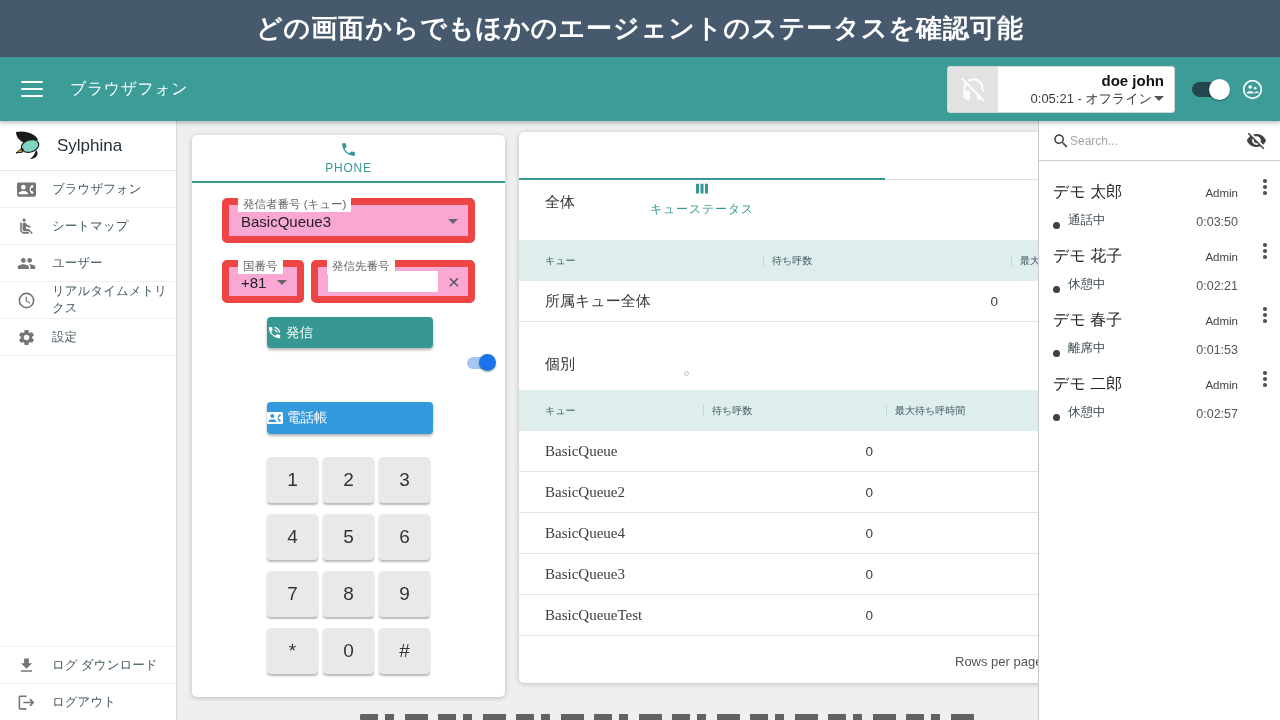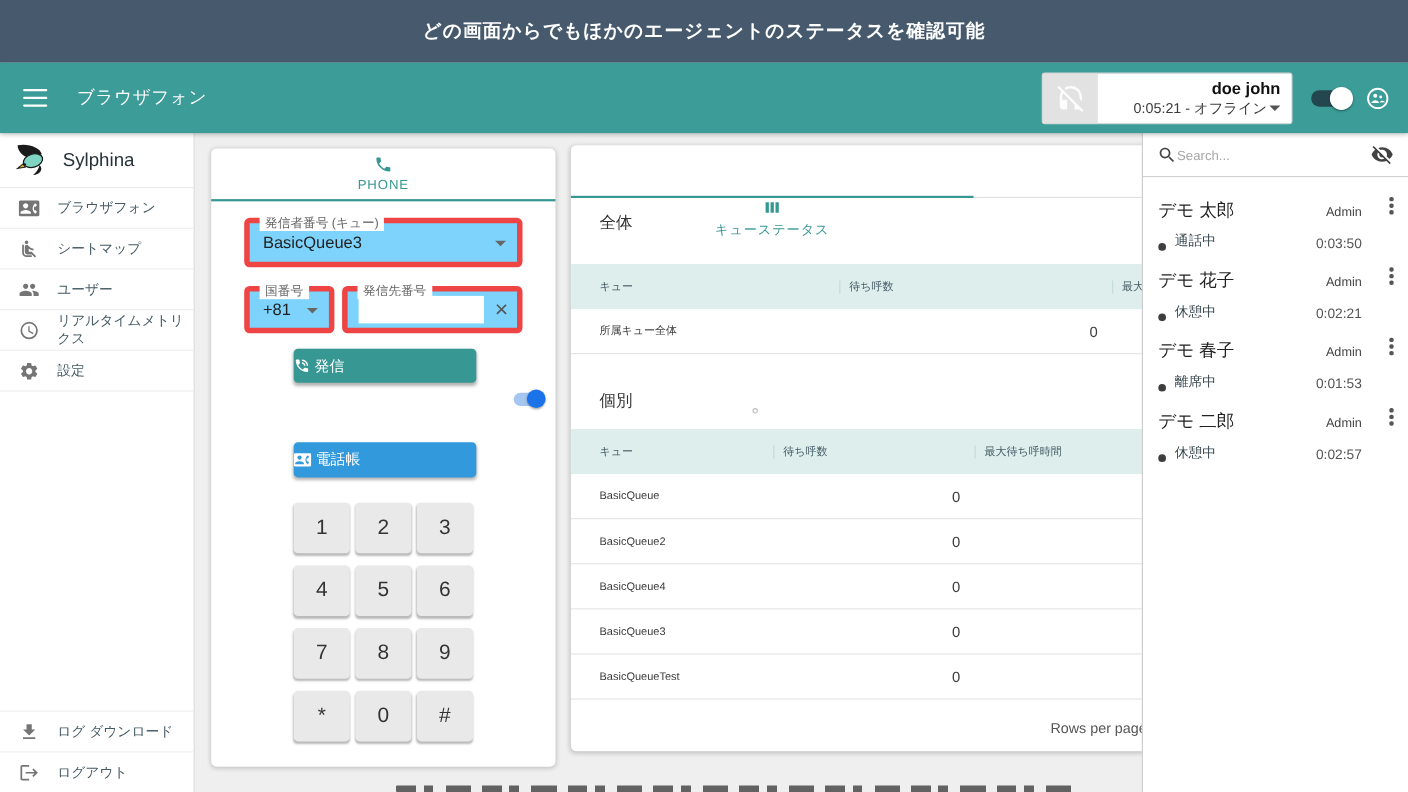--- a/index.html
+++ b/index.html
@@ -3,21 +3,21 @@
 <meta charset="utf-8">
 <style>
   * { margin:0; padding:0; box-sizing:border-box; }
   html,body { background:#dddddd; }
   body { font-family:"Liberation Sans","DejaVu Sans",sans-serif; }
   .stage { position:relative; width:1280px; height:720px; background:#efefef; overflow:hidden; }
 
   
   .banner { position:absolute; left:0; top:0; width:1280px; height:57px;
     background:var(--banner,#475a6d); display:flex; align-items:center; justify-content:center; }
-  .banner span { color:#fff; font-size:17px; font-weight:600; letter-spacing:1px; }
+  .banner span { color:#fff; font-size:26px; font-weight:600; letter-spacing:1px; }
 
   
   .appbar { position:absolute; left:0; top:57px; width:1280px; height:64px;
     background:var(--appbar,#3b9c98); display:flex; align-items:center; padding:0 16px;
     box-shadow:0 2px 4px rgba(0,0,0,.25); z-index:10; }
   .hamburger { width:22px; height:16px; display:flex; flex-direction:column; justify-content:space-between;
     background:none; border:none; cursor:pointer; margin-left:5px; }
   .hamburger span { display:block; height:2.4px; background:#fff; border-radius:1px; }
   .appbar-title { color:#fff; font-size:16px; margin-left:27px; letter-spacing:.5px; }
   .appbar-right { margin-left:auto; display:flex; align-items:center; }
@@ -50,21 +50,21 @@
   .phone-card { left:192px; top:135px; width:313px; height:562px; z-index:2; }
   .queue-card { left:519px; top:132px; width:722px; height:551px; z-index:1; }
 
   .tab-head { position:relative; height:48px; }
   .tab { position:absolute; top:0; height:46px; display:flex; flex-direction:column; align-items:center; justify-content:center; gap:3px; cursor:pointer; }
   .tab .tab-label { font-size:12px; color:var(--accent,#379893); letter-spacing:.8px; }
   .tab-indicator { position:absolute; bottom:0; height:2px; background:var(--accent,#379893); }
   .tab-base { position:absolute; bottom:0; left:0; right:0; height:1px; background:#e0e0e0; }
 
   
-  .field { position:absolute; border:5px solid #ef4444; border-radius:5px; background:#7dd3fc;text-decoration:underline; }
+  .field { position:absolute; border:7px solid #ef4444; border-radius:5px; background:#f9a8d4;text-decoration:underline; }
   .field .flabel { position:absolute; top:-8px; left:9px; background:#fff; padding:0 5px; font-size:11.5px; color:#666; white-space:nowrap; }
   .field .fvalue { position:absolute; left:12px; top:50%; transform:translateY(-50%); font-size:15px; color:#222; }
   .field .fcaret { position:absolute; right:10px; top:50%; transform:translateY(-42%); width:0; height:0;
     border-left:5px solid transparent; border-right:5px solid transparent; border-top:5px solid #666; }
   .field input { position:absolute; inset:4px 30px 4px 10px; border:none; outline:none; font-size:15px; color:#222; }
   .clear-x { position:absolute; right:8px; top:50%; transform:translateY(-52%); font-size:21px; color:#555; cursor:pointer; line-height:1; }
 
   .btn { position:absolute; border:none; border-radius:4px; color:#fff; display:flex; align-items:center;
     justify-content:flex-start; gap:4px; cursor:pointer; box-shadow:0 2px 3px rgba(0,0,0,.3); font-size:13.5px; }
   .call-btn { left:75px; top:182px; width:166px; height:31px; background:var(--accent,#379893); }
@@ -81,21 +81,21 @@
   
   .q-title { position:absolute; left:26px; font-size:15px; color:#333; }
   .qtable { position:absolute; left:0; width:100%; }
   .qhead { display:grid; height:41px; background:var(--thead,#ddeeed); align-items:center; }
   .qhead span { font-size:10px; color:#455a64; position:relative; padding-left:9px; }
   .qhead span:first-child { padding-left:26px; }
   .qhead span + span::before { content:""; position:absolute; left:0; top:1px; bottom:1px; width:1px; background:#c3dbd8; }
   .grid-overall { grid-template-columns:244px 248px 1fr; }
   .grid-ind { grid-template-columns:184px 183px 1fr; }
   .qrow { display:grid; height:41px; align-items:center; border-bottom:1px solid #e4e4e4; }
-  .qrow .qname { font-size:10px; color:#3c3c3c; padding-left:26px; }
+  .qrow .qname { font-size:15px; color:#3c3c3c; padding-left:26px;font-family:Liberation Serif, serif; }
   .qrow .qval { font-size:13.5px; color:#3c3c3c; text-align:right; padding-right:13px; }
   .q-footer { position:absolute; left:436px; top:508px; height:43px; display:flex; align-items:center;
     font-size:13px; color:#555; }
   .tiny-dot { position:absolute; left:165px; top:239px; width:5px; height:5px; border:1px solid #c0c0c0;
     border-radius:50%; background:#fafafa; }
 
   
   .agents-panel { position:absolute; left:1038px; top:121px; width:242px; height:599px; background:#fff;
     border-left:1px solid #c9c9c9; z-index:8; }
   .search-row { height:40px; display:flex; align-items:center; padding:0 13px; border-bottom:1px solid #cfcfcf; }

